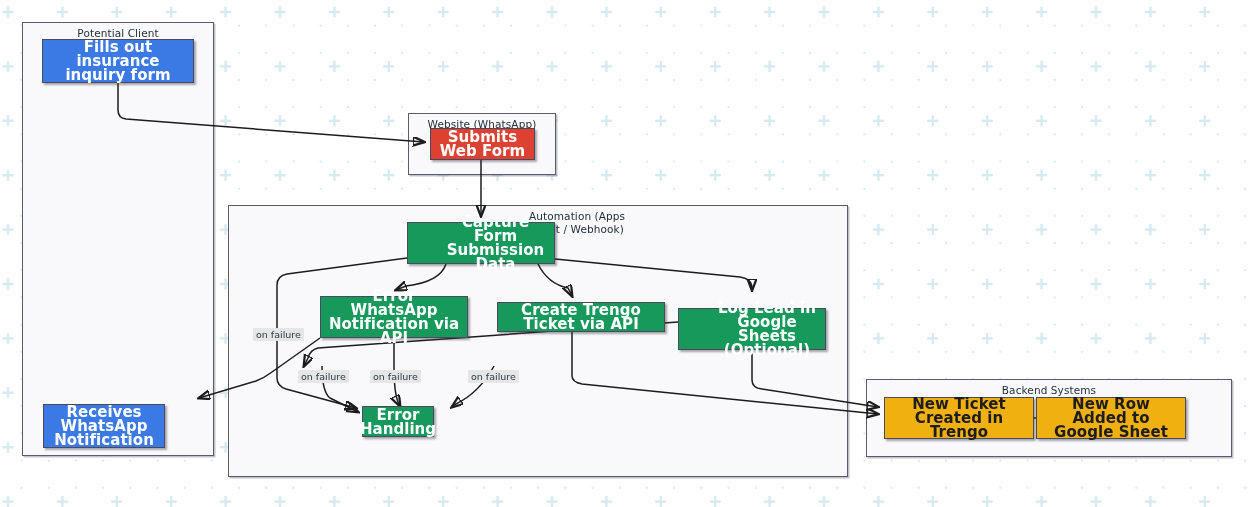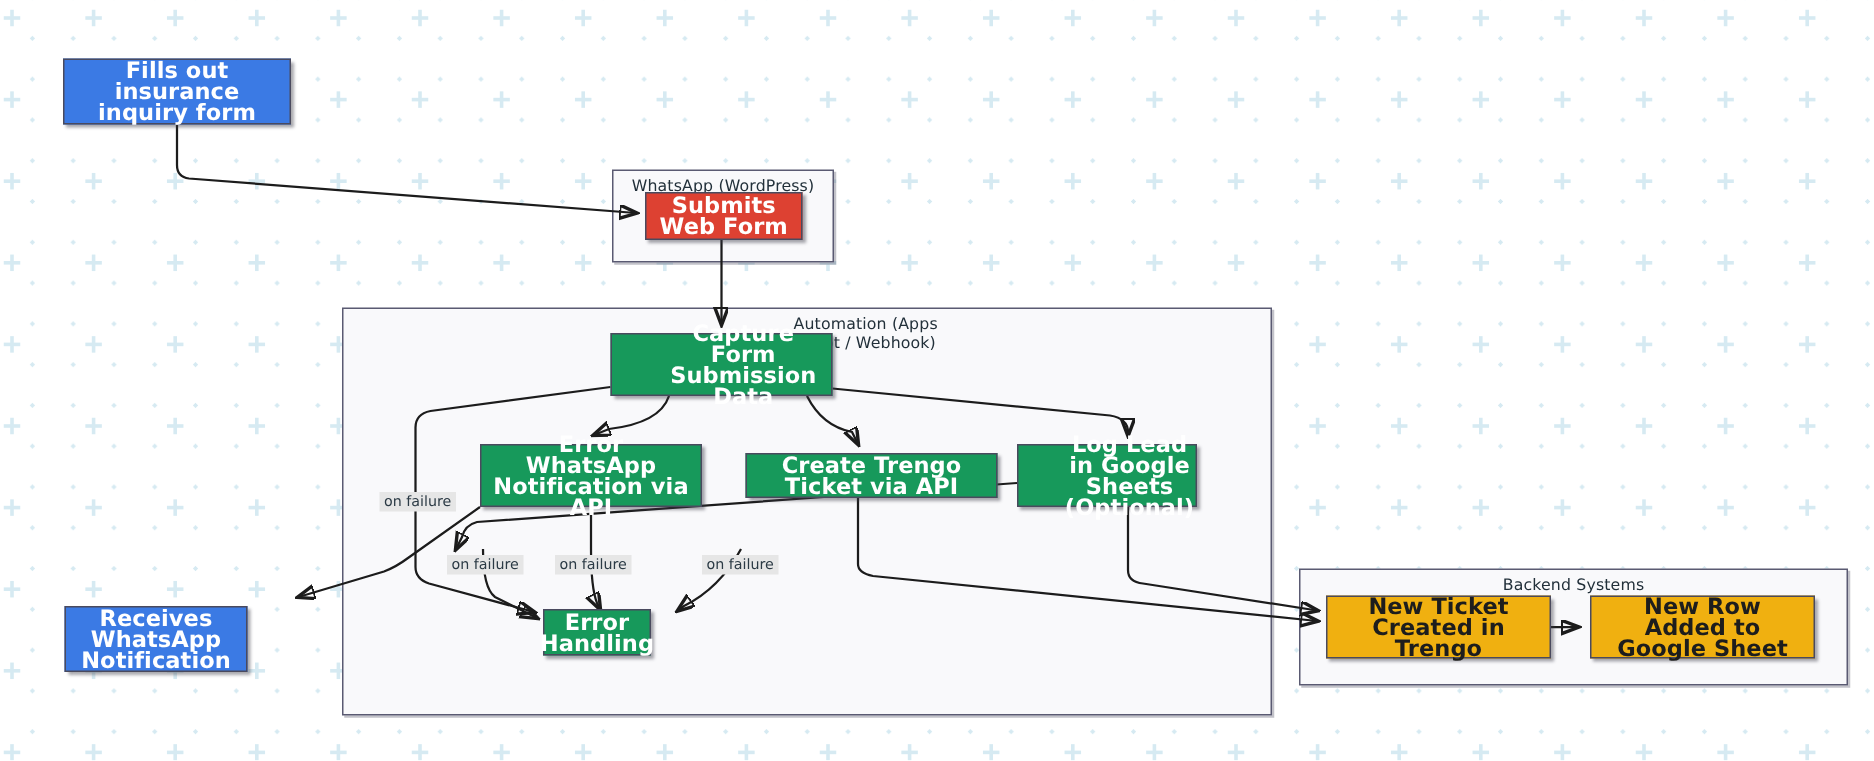--- a/index.html
+++ b/index.html
@@ -626,23 +626,26 @@
       <rect x="1090.4999999999998" y="554.7999999999998" width="11" height="2.4" fill="#d6eaf2"></rect>
       <rect x="1094.7999999999997" y="550.4999999999999" width="2.4" height="11" fill="#d6eaf2"></rect>
       <rect x="1144.8999999999999" y="554.7999999999998" width="11" height="2.4" fill="#d6eaf2"></rect>
       <rect x="1149.1999999999998" y="550.4999999999999" width="2.4" height="11" fill="#d6eaf2"></rect>
       <rect x="1199.3" y="554.7999999999998" width="11" height="2.4" fill="#d6eaf2"></rect>
       <rect x="1203.6" y="550.4999999999999" width="2.4" height="11" fill="#d6eaf2"></rect>
       <rect x="1253.7" y="554.7999999999998" width="11" height="2.4" fill="#d6eaf2"></rect>
       <rect x="1258" y="550.4999999999999" width="2.4" height="11" fill="#d6eaf2"></rect>
     </svg>
 
+  <div class="container-box" style="left:22px;top:22px;width:192px;height:434px;">
+    <div class="container-title">Potential Client</div>
+  </div>
 
   <div class="container-box" style="left:408px;top:113px;width:148px;height:62px;">
-    <div class="container-title">WhatsApp (WordPress)</div>
+    <div class="container-title">Website (WhatsApp)</div>
   </div>
 
   <div class="container-box" style="left:228px;top:205px;width:620px;height:272px;">
     <div class="container-title" style="text-align:left;left:300px;right:auto;width:300px;">Automation (Apps
 Script / Webhook)</div>
   </div>
 
   <div class="container-box" style="left:866px;top:379px;width:366px;height:78px;">
     <div class="container-title">Backend Systems</div>
   </div>
@@ -700,33 +703,33 @@
   </div>
 
   <div class="node green" style="left:320px;top:296px;width:148px;height:42px;">
     <span>Error WhatsApp Notification via API</span>
   </div>
 
   <div class="node green" style="left:497px;top:302px;width:168px;height:30px;">
     <span>Create Trengo Ticket via API</span>
   </div>
 
-  <div class="node green" style="left:678px;top:296px;width:120px;height:42px;padding-left:36px;">
+  <div class="node green" style="left:678px;top:308px;width:148px;height:42px;padding-left:36px;">
     <span>Log Lead in Google Sheets (Optional)</span>
   </div>
 
   <div class="node green" style="left:362px;top:406px;width:72px;height:31px;">
     <span>Error Handling</span>
   </div>
 
   <div class="node orange" style="left:884px;top:397px;width:150px;height:42px;">
     <span>New Ticket Created in Trengo</span>
   </div>
 
-  <div class="node orange" style="left:1060px;top:397px;width:150px;height:42px;">
+  <div class="node orange" style="left:1036px;top:397px;width:150px;height:42px;">
     <span>New Row Added to Google Sheet</span>
   </div>
 
   <div class="edge-label" style="left:253px;top:312px;">
     <span>on failure</span>
   </div>
   <div class="edge-label" style="left:298px;top:354px;">
     <span>on failure</span>
   </div>
   <div class="edge-label" style="left:370px;top:354px;">

